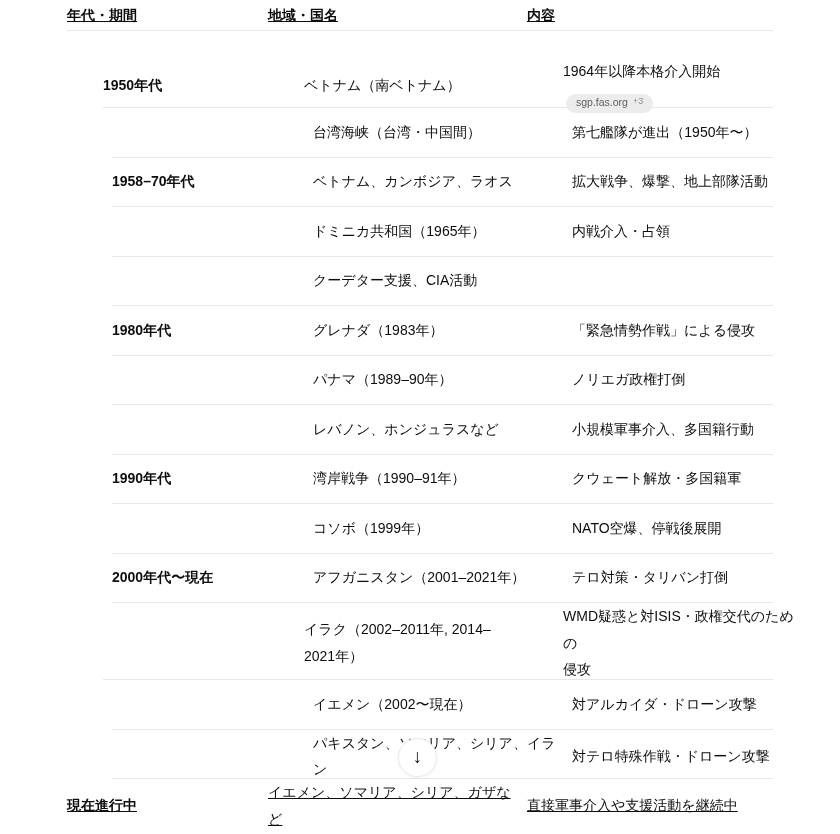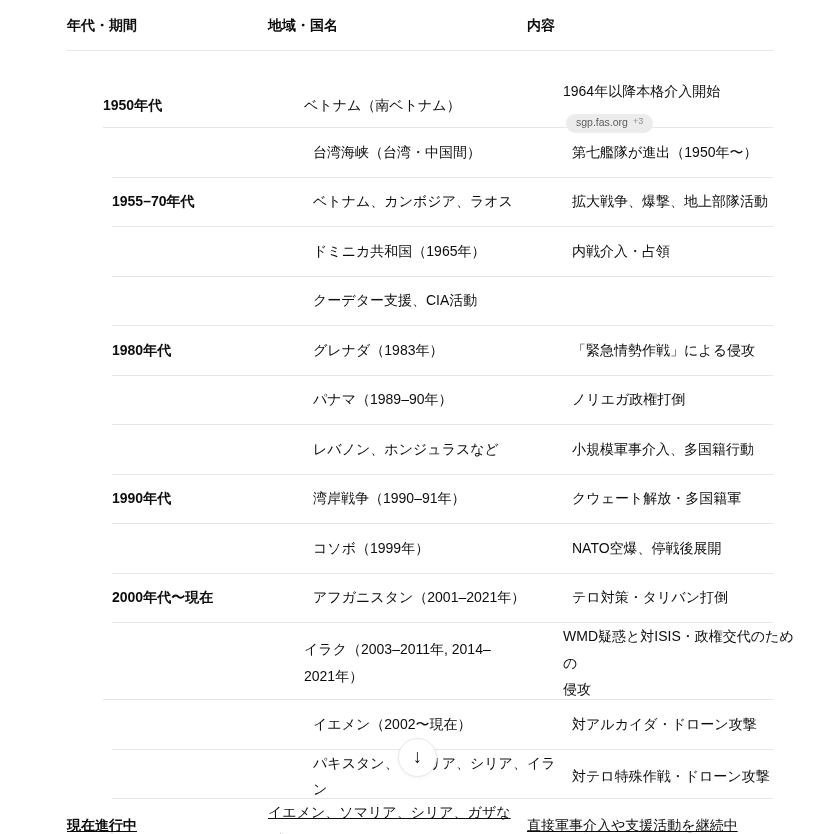--- a/index.html
+++ b/index.html
@@ -14,21 +14,21 @@
     position: absolute;
     left: 67px; top: 0;
     width: 706px;
   }
   .row {
     display: grid;
     grid-template-columns: 201px 259px 246px;
     align-items: center;
     border-bottom: 1px solid #e7e7e7;
   }
-  .row.header   { height: 51px; }
+  .row.header   { height: 31px; text-decoration: underline; }
   .row.h-std    { height: 49.5px; margin-left: 45px; }
   .row.h-tall   { height: 77px; margin-left: 36px; }
   .row.h-last   { height: 51px; border-bottom: none; text-decoration: underline; }
   .cell {
     font-size: 14px;
     line-height: 1.9;
     white-space: pre-line;
     padding-right: 14px;
   }
   .cell.era, .row.header .cell {
@@ -101,21 +101,21 @@
     </div>
   </div>
 
   <div class="row h-std">
     <div class="cell era"></div>
     <div class="cell region">台湾海峡（台湾・中国間）</div>
     <div class="cell content">第七艦隊が進出（1950年〜）</div>
   </div>
 
   <div class="row h-std">
-    <div class="cell era">1955–70年代</div>
+    <div class="cell era">1958–70年代</div>
     <div class="cell region">ベトナム、カンボジア、ラオス</div>
     <div class="cell content">拡大戦争、爆撃、地上部隊活動</div>
   </div>
 
   <div class="row h-std">
     <div class="cell era"></div>
     <div class="cell region">ドミニカ共和国（1965年）</div>
     <div class="cell content">内戦介入・占領</div>
   </div>
 
@@ -155,21 +155,21 @@
   </div>
 
   <div class="row h-std">
     <div class="cell era">2000年代〜現在</div>
     <div class="cell region">アフガニスタン（2001–2021年）</div>
     <div class="cell content">テロ対策・タリバン打倒</div>
   </div>
 
   <div class="row h-tall">
     <div class="cell era"></div>
-    <div class="cell region">イラク（2003–2011年, 2014–
+    <div class="cell region">イラク（2002–2011年, 2014–
 2021年）</div>
     <div class="cell content">WMD疑惑と対ISIS・政権交代のための
 侵攻</div>
   </div>
 
   <div class="row h-std">
     <div class="cell era"></div>
     <div class="cell region">イエメン（2002〜現在）</div>
     <div class="cell content">対アルカイダ・ドローン攻撃</div>
   </div>

